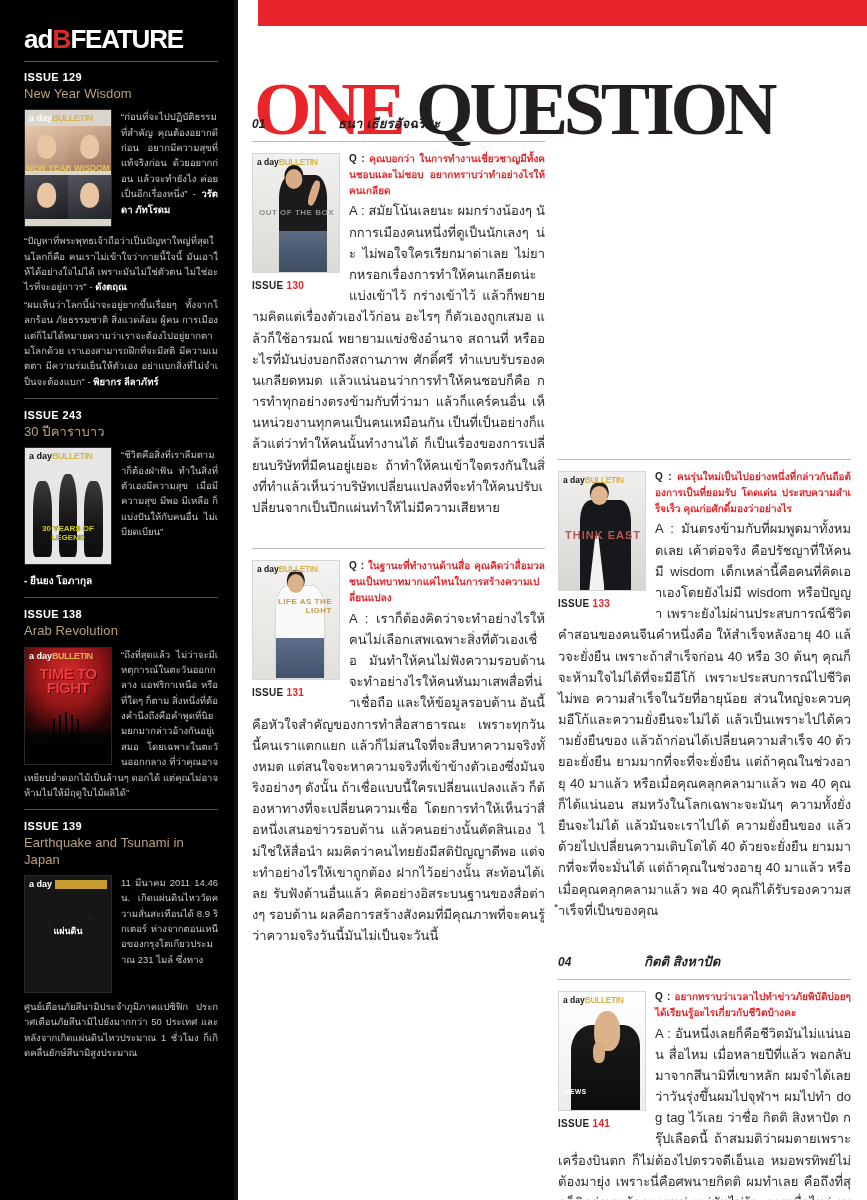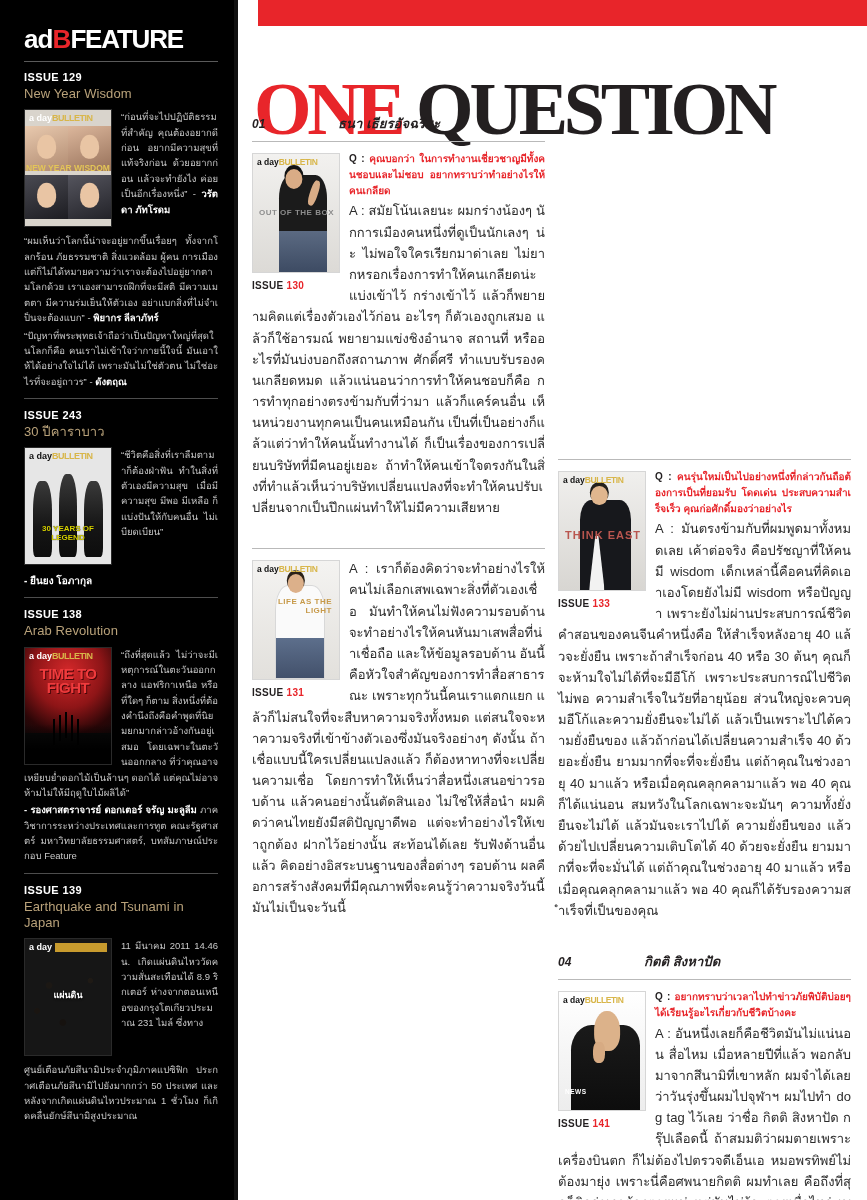--- a/index.html
+++ b/index.html
@@ -492,22 +492,22 @@
           <div class="q q3">
               <div class="face"></div>
             </div>
           <div class="q q4">
               <div class="face"></div>
             </div>
           <div class="cov-band nyw">NEW YEAR WISDOM</div>
         </div>
         <div class="sb-quote"><span>“ก่อนที่จะไปปฏิบัติธรรมที่สำคัญ คุณต้องอยากดีก่อน อยากมีความสุขที่แท้จริงก่อน ด้วยอยากก่อน แล้วจะทำยังไง ค่อยเป็นอีกเรื่องหนึ่ง” -</span> <span class="attrib">วรัตดา ภัทโรดม</span></div>
       </div>
+      <div class="sb-credit"><span>“ปัญหาที่พระพุทธเจ้าถือว่าเป็นปัญหาใหญ่ที่สุดในโลกก็คือ คนเราไม่เข้าใจว่ากายนี้ใจนี้ มันเอาให้ได้อย่างใจไม่ได้ เพราะมันไม่ใช่ตัวตน ไม่ใช่อะไรที่จะอยู่ถาวร” -</span> <span class="attrib">ดังตฤณ</span></div>
       <div class="sb-credit"><span>“ผมเห็นว่าโลกนี้น่าจะอยู่ยากขึ้นเรื่อยๆ ทั้งจากโลกร้อน ภัยธรรมชาติ สิ่งแวดล้อม ผู้คน การเมือง แต่ก็ไม่ได้หมายความว่าเราจะต้องไปอยู่ยากตามโลกด้วย เราเองสามารถฝึกที่จะมีสติ มีความเมตตา มีความร่มเย็นให้ตัวเอง อย่าแบกสิ่งที่ไม่จำเป็นจะต้องแบก” -</span> <span class="attrib">พิยากร ลีลาภัทร์</span></div>
-      <div class="sb-credit"><span>“ปัญหาที่พระพุทธเจ้าถือว่าเป็นปัญหาใหญ่ที่สุดในโลกก็คือ คนเราไม่เข้าใจว่ากายนี้ใจนี้ มันเอาให้ได้อย่างใจไม่ได้ เพราะมันไม่ใช่ตัวตน ไม่ใช่อะไรที่จะอยู่ถาวร” -</span> <span class="attrib">ดังตฤณ</span></div>
       <div class="sb-rule"></div>
     </section>
 
     <section class="sb-block">
       <div class="sb-issue">ISSUE 243</div>
       <div class="sb-title">30 ปีคาราบาว</div>
       <div class="sb-flow">
         <div class="sb-cover cov136">
           <div class="cov-masthead"><span class="aday" style="color:#111">a day</span><span class="bull">BULLETIN</span></div>
           <div class="fig f1"></div>
@@ -527,21 +527,20 @@
       <div class="sb-flow">
         <div class="sb-cover cov138">
           <div class="glow"></div>
           <div class="cov-masthead"><span class="aday">a day</span><span class="bull">BULLETIN</span></div>
           <div class="cov-band ttf">TIME TO FIGHT</div>
           <div class="arms"></div>
           <div class="crowd"></div>
         </div>
         <div class="sb-quote">“ถึงที่สุดแล้ว ไม่ว่าจะมีเหตุการณ์ในตะวันออกกลาง แอฟริกาเหนือ หรือที่ใดๆ ก็ตาม สิ่งหนึ่งที่ต้องคำนึงถึงคือคำพูดที่นิยมยกมากล่าวอ้างกันอยู่เสมอ โดยเฉพาะในตะวันออกกลาง ที่ว่าคุณอาจเหยียบย่ำดอกไม้เป็นล้านๆ ดอกได้ แต่คุณไม่อาจห้ามไม่ให้มีฤดูใบไม้ผลิได้”</div>
       </div>
-      <div class="sb-credit"><span class="attrib">- รองศาสตราจารย์ ดอกเตอร์ จรัญ มะลูลีม</span> <span>ภาควิชาการระหว่างประเทศและการทูต คณะรัฐศาสตร์ มหาวิทยาลัยธรรมศาสตร์, บทสัมภาษณ์ประกอบ Feature</span></div>
       <div class="sb-rule"></div>
     </section>
 
     <section class="sb-block">
       <div class="sb-issue">ISSUE 139</div>
       <div class="sb-title">Earthquake and Tsunami in Japan</div>
       <div class="sb-flow">
         <div class="sb-cover cov139">
           <div class="debris"></div>
           <div class="mast-bar"></div>
@@ -592,20 +591,21 @@
           <div class="entry-body">
             <div class="entry-cover-wrap">
               <div class="entry-cover c131">
                 <div class="ec-mast onwhite"><span class="aday">a day</span><span class="bull">BULLETIN</span></div>
                 <div class="person"></div>
                 <div class="head"></div>
                 <div class="ec-label ecl">LIFE AS THE LIGHT</div>
               </div>
               <div class="entry-issue"><span>ISSUE</span> <span class="num">131</span></div>
             </div>
+            <div class="qa-q"><span class="qlet">Q : </span><span>ในฐานะที่ทำงานด้านสื่อ คุณคิดว่าสื่อมวลชนเป็นทบาทมากแค่ไหนในการสร้างความเปลี่ยนแปลง</span></div>
             <div class="qa-a"><span>A : </span><span>เราก็ต้องคิดว่าจะทำอย่างไรให้คนไม่เลือกเสพเฉพาะสิ่งที่ตัวเองเชื่อ มันทำให้คนไม่ฟังความรอบด้าน จะทำอย่างไรให้คนหันมาเสพสื่อที่น่าเชื่อถือ และให้ข้อมูลรอบด้าน อันนี้คือหัวใจสำคัญของการทำสื่อสาธารณะ เพราะทุกวันนี้คนเราแตกแยก แล้วก็ไม่สนใจที่จะสืบหาความจริงทั้งหมด แต่สนใจจะหาความจริงที่เข้าข้างตัวเองซึ่งมันจริงอย่างๆ ดังนั้น ถ้าเชื่อแบบนี้ใครเปลี่ยนแปลงแล้ว ก็ต้องหาทางที่จะเปลี่ยนความเชื่อ โดยการทำให้เห็นว่าสื่อหนึ่งเสนอข่าวรอบด้าน แล้วคนอย่างนั้นตัดสินเอง ไม่ใช่ให้สื่อนำ ผมคิดว่าคนไทยยังมีสติปัญญาดีพอ แต่จะทำอย่างไรให้เขาถูกต้อง ฝากไว้อย่างนั้น สะท้อนได้เลย รับฟังด้านอื่นแล้ว คิดอย่างอิสระบนฐานของสื่อต่างๆ รอบด้าน ผลคือการสร้างสังคมที่มีคุณภาพที่จะคนรู้ว่าความจริงวันนี้มันไม่เป็นจะวันนี้</span></div>
           </div>
         </article>
 
       </div>
 
       <div class="col col-b">
 
         <div style="height:346px"></div>
 

